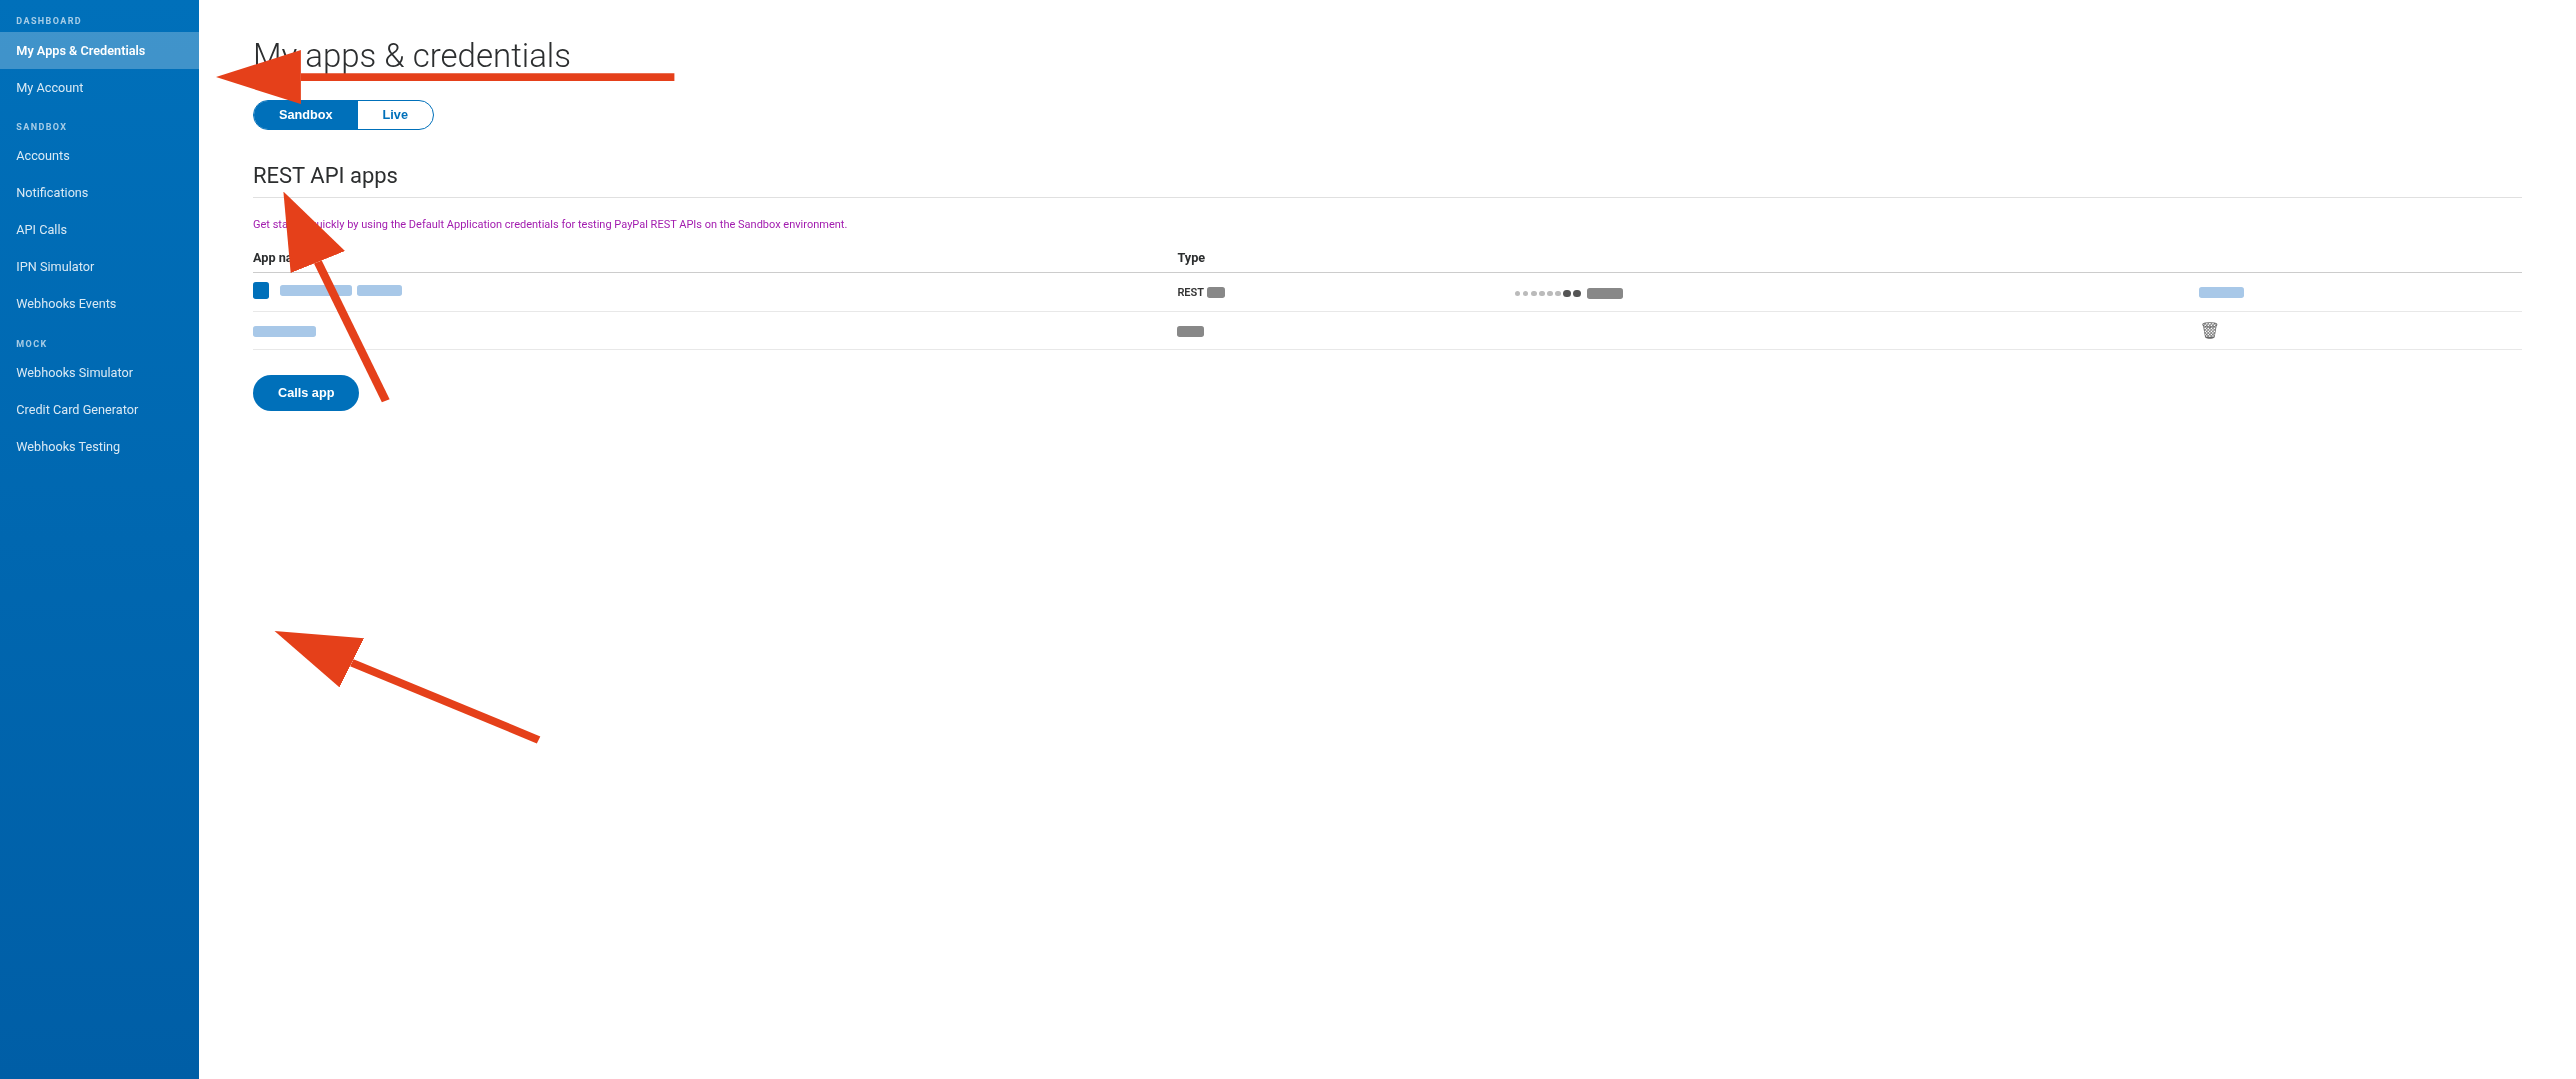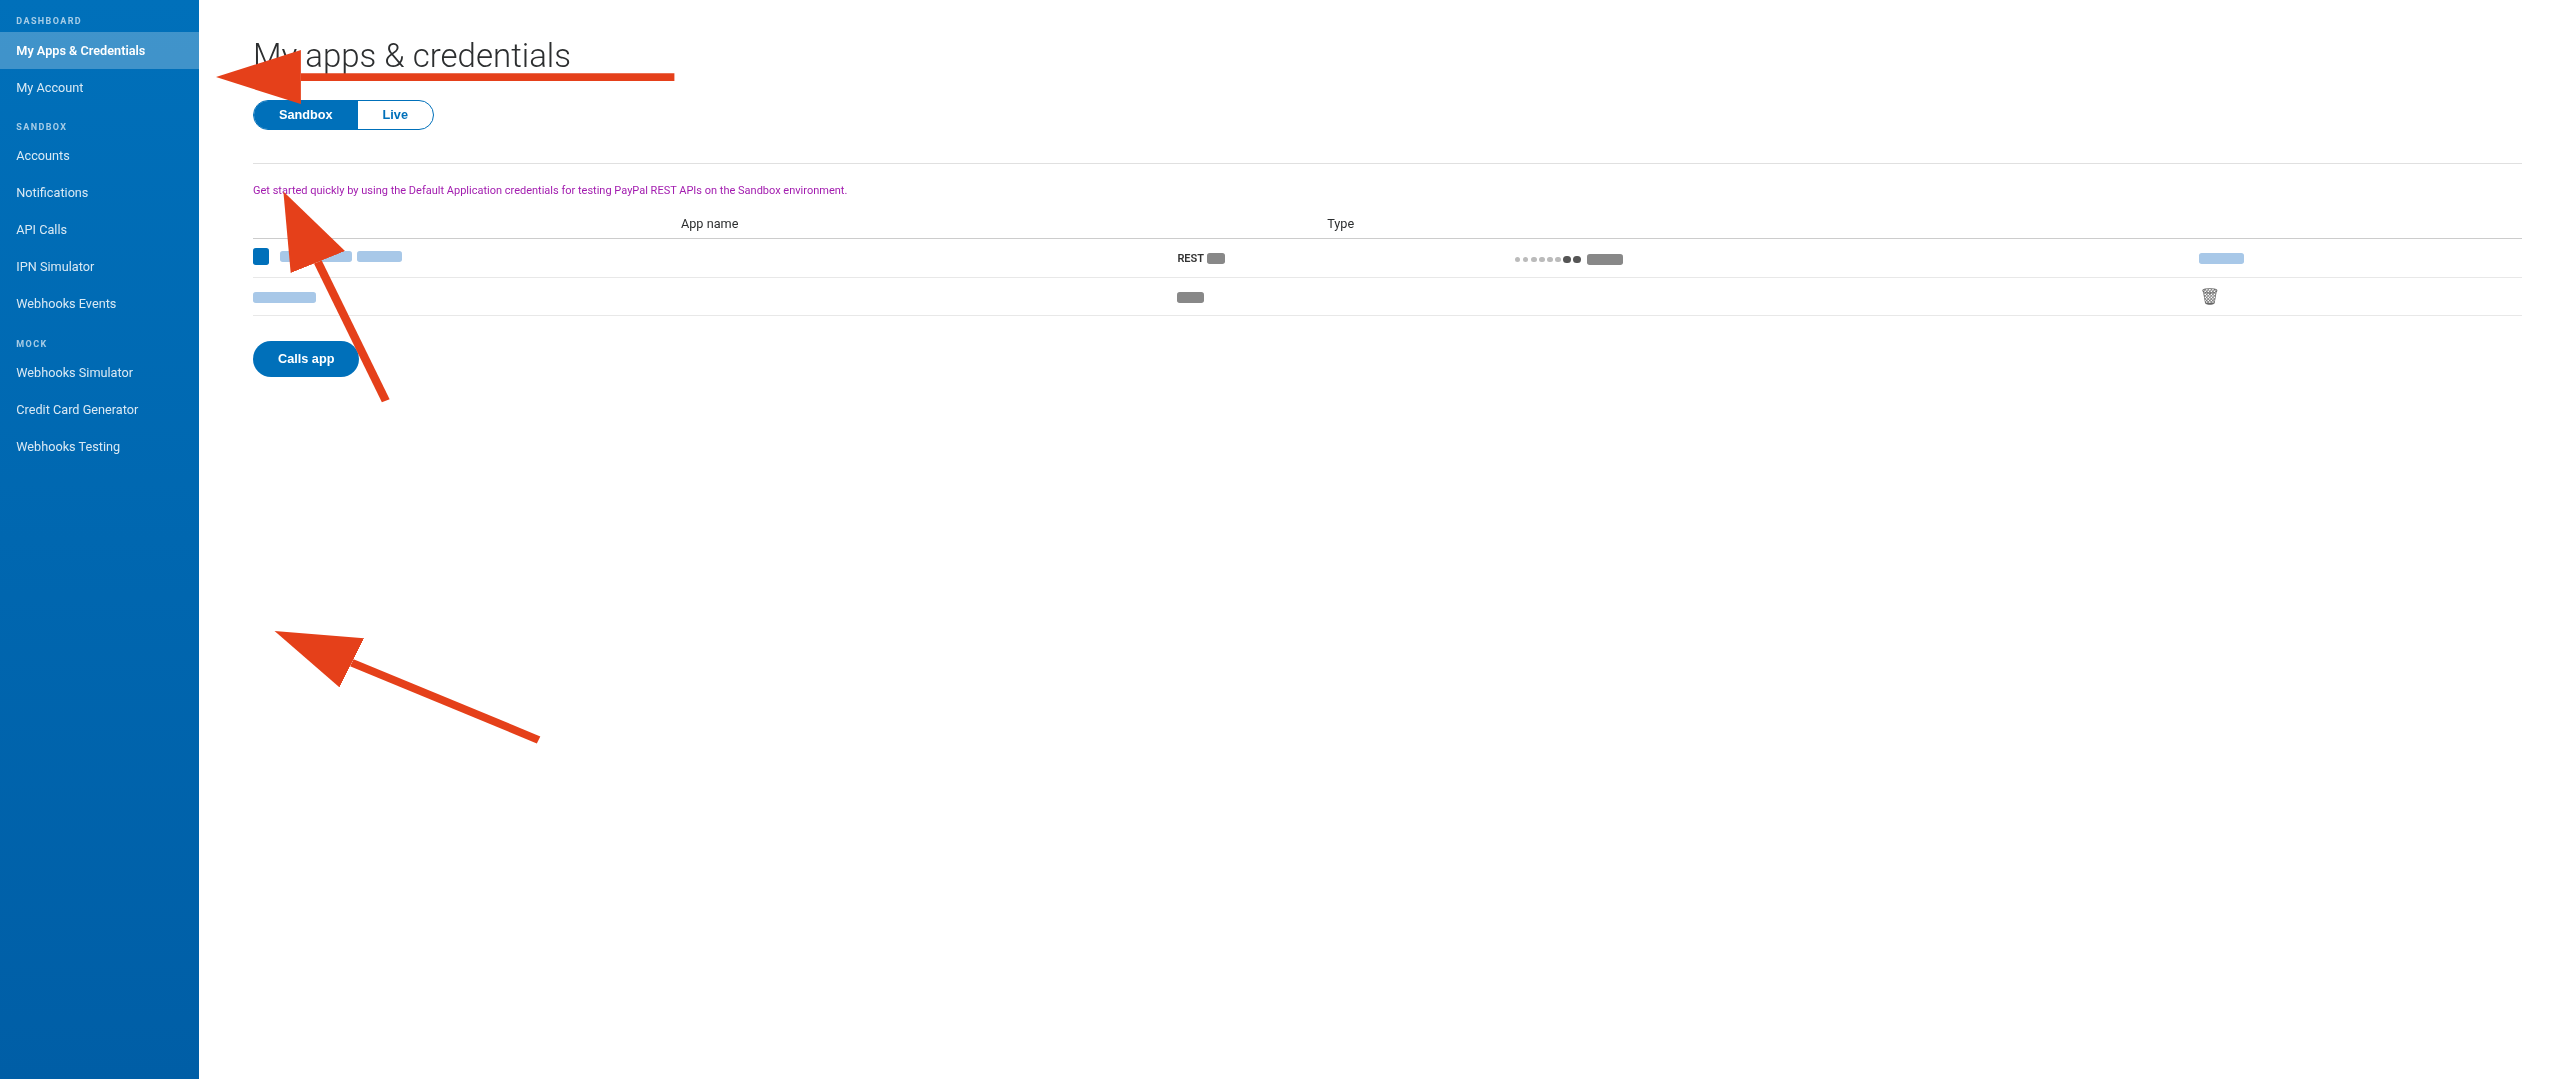--- a/index.html
+++ b/index.html
@@ -96,23 +96,23 @@
       max-width: 742px;
     }
 
     
     .apps-table {
       width: 100%;
       border-collapse: collapse;
       margin-bottom: 25px;
     }
     .apps-table th {
-      text-align: center;
+      text-align: left;
       font-size: 12.7px;
-      font-weight: 400;
+      font-weight: 700;
       color: #2c2e2f;
       padding: 7.2px 11px 7.2px 0;
       border-bottom: 0.9px solid #ccc;
       margin-top: 32px;
     }
     .apps-table td {
       padding: 9px 11px 9px 0;
       font-size: 11.8px;
       color: #333;
       border-bottom: 0.9px solid #e8e8e8;
@@ -241,20 +241,21 @@
 
   <h1 class="page-title">My apps &amp; credentials</h1>
 
   
   <div class="tab-switcher">
     <button class="tab-btn active">Sandbox</button>
     <button class="tab-btn">Live</button>
   </div>
 
   
+  <h2 class="section-title">REST API apps</h2>
   <hr class="section-divider">
   <p class="section-desc">Get started quickly by using the Default Application credentials for testing PayPal REST APIs on the Sandbox environment.</p>
 
   
   <table class="apps-table">
     <thead>
       <tr>
         <th>App name</th>
         <th>Type</th>
         <th></th>

